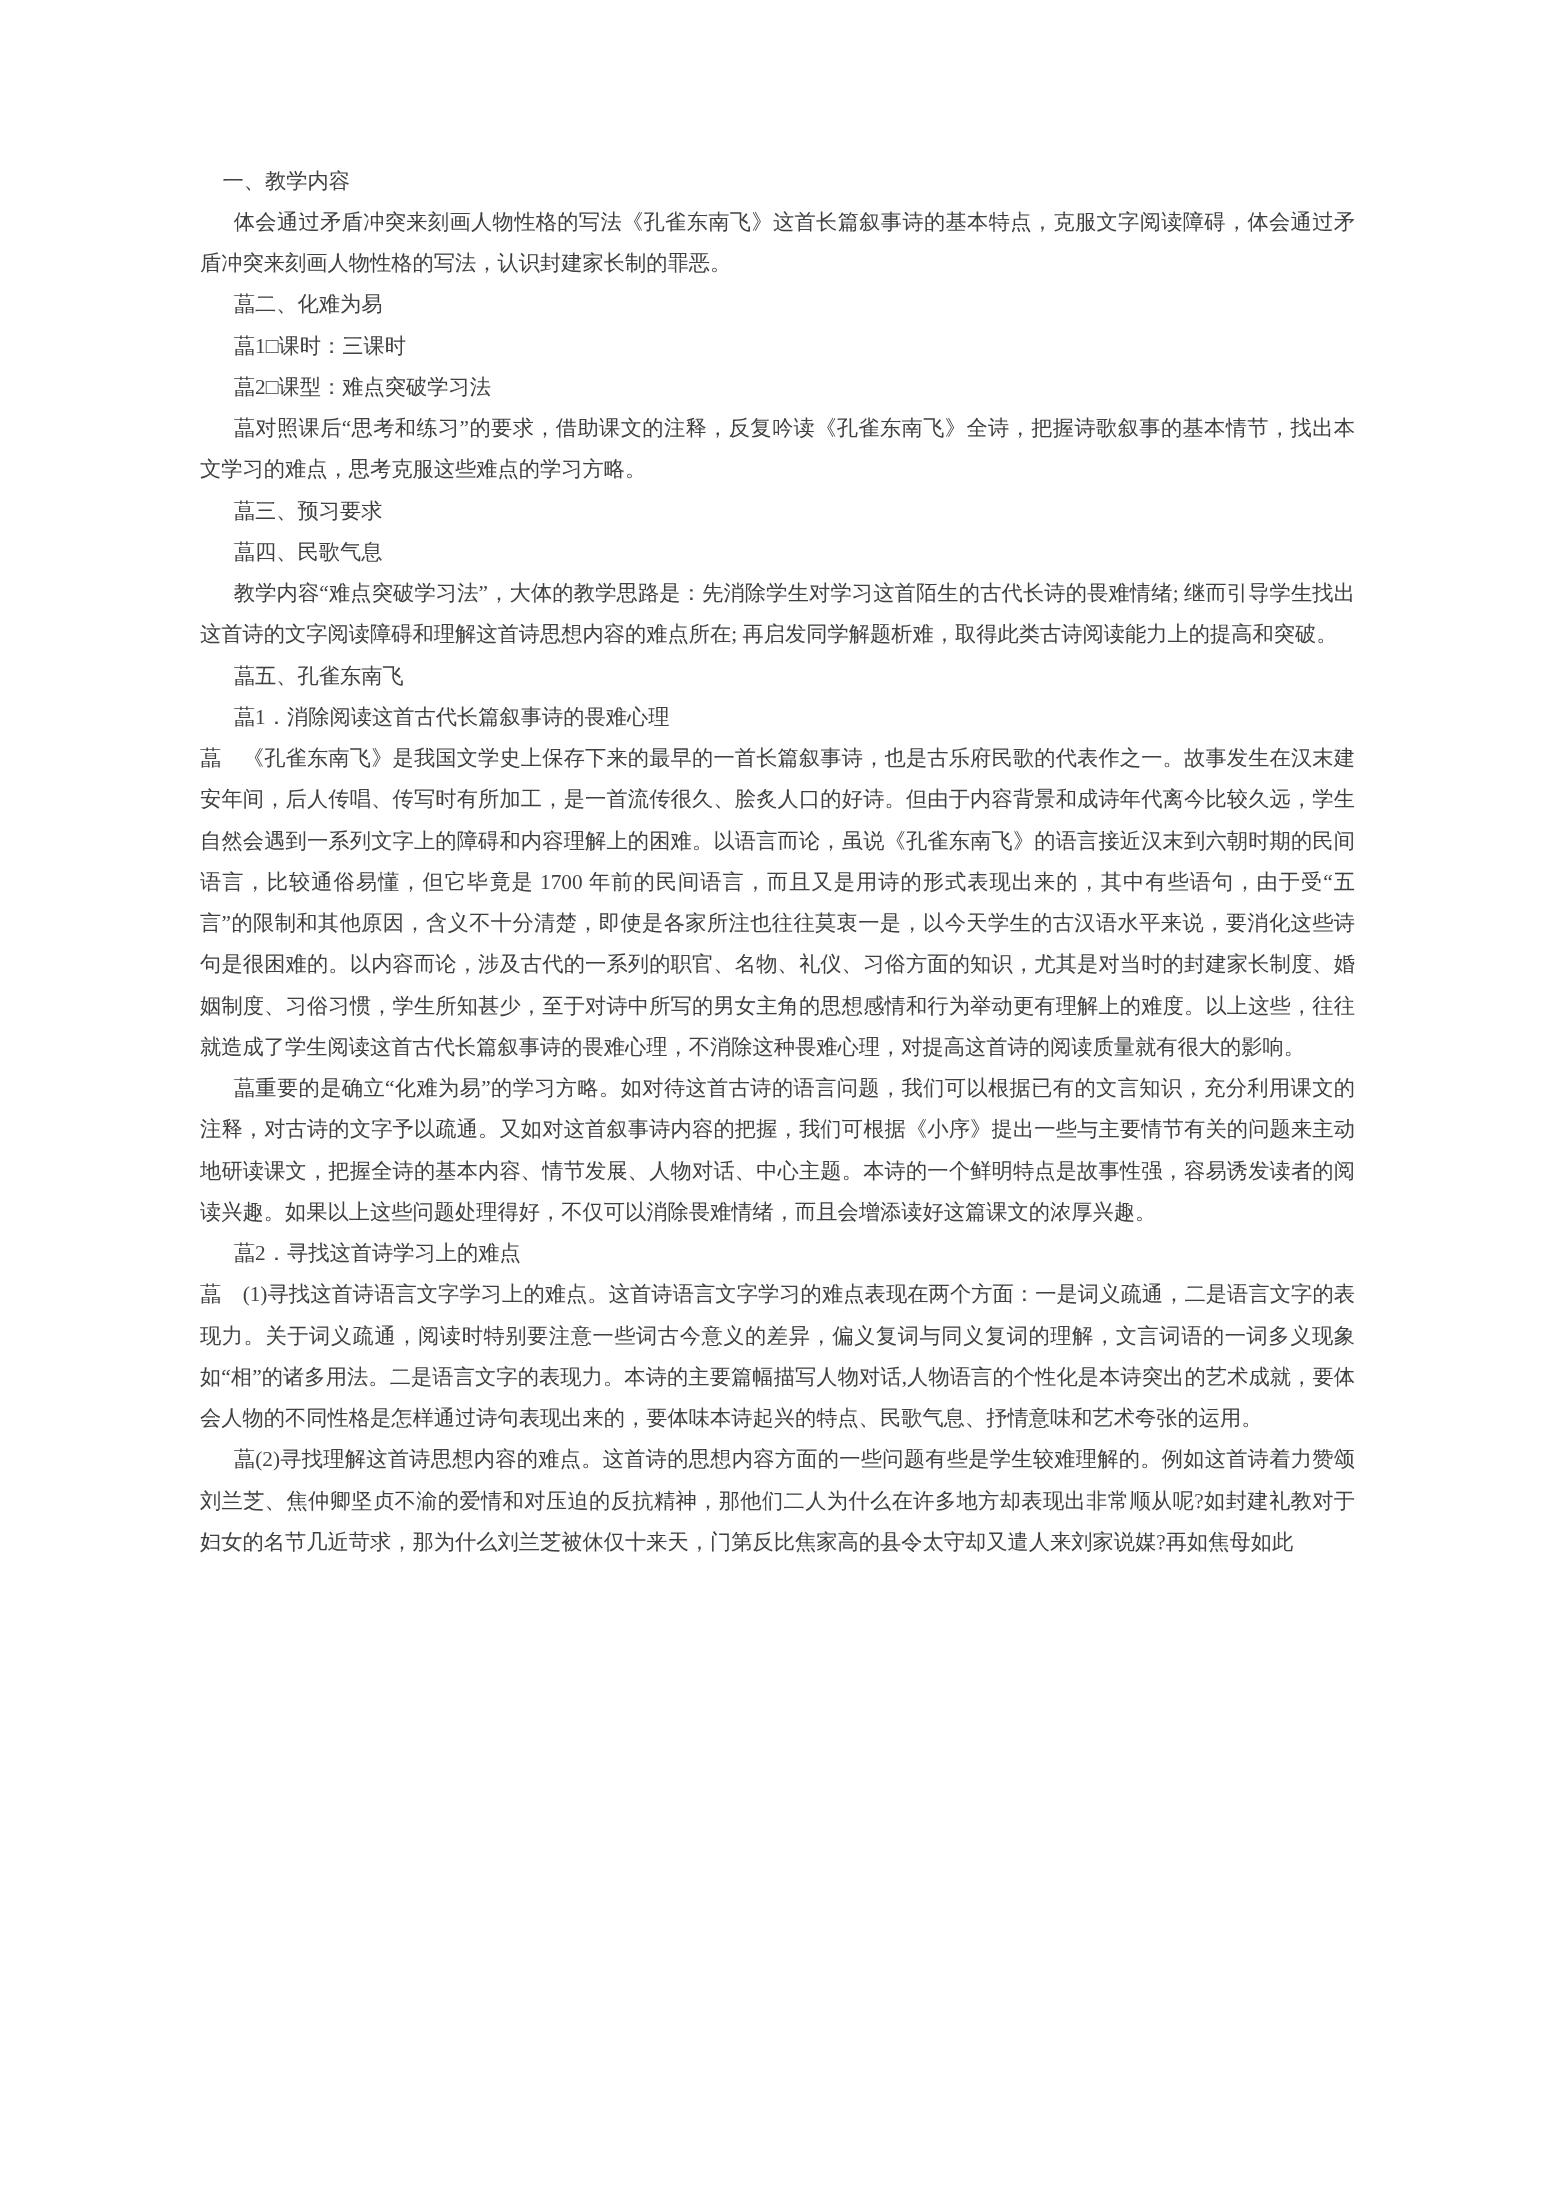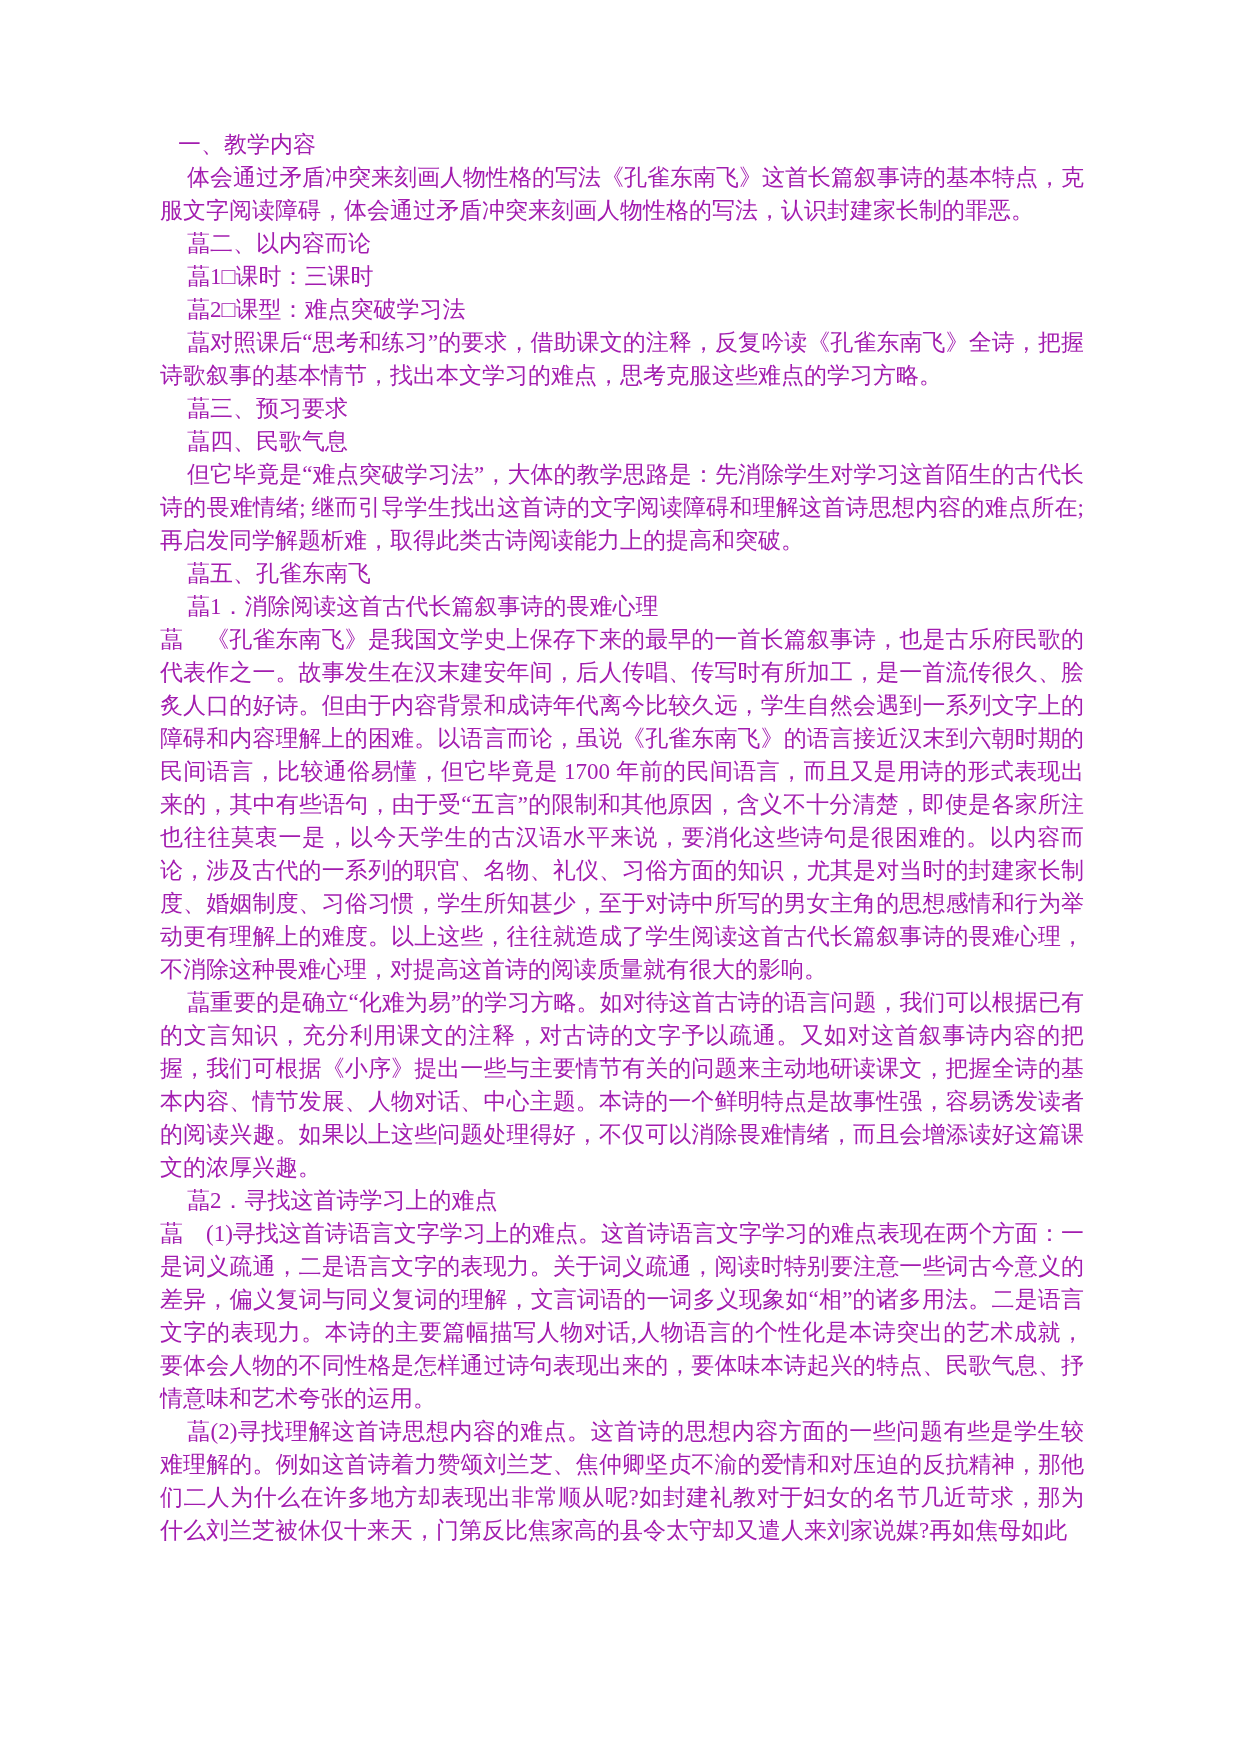--- a/index.html
+++ b/index.html
@@ -13,49 +13,49 @@
     height: 1754px;
     background: #ffffff;
     overflow: hidden;
     font-family: "Liberation Serif", "DejaVu Serif", serif;
   }
   .text-column {
     position: absolute;
     left: 160px;
     top: 128px;
     width: 924px;
-    font-size: 23px;
+    font-size: 17px;
     line-height: 33px;
-    color: #a21caf;
+    color: #404040;
     text-align: justify;
   }
   p.para {
     margin: 0;
     padding: 0;
     word-break: break-all;
   }
   
   .ind-a { text-indent: 18px; }  
   .ind-b { text-indent: 27px; }  
   .ind-0 { text-indent: 0; }     
 </style>
 </head>
 <body>
 
 <div class="page">
   <div class="text-column">
     <p class="para ind-a">一、教学内容</p>
     <p class="para ind-b">体会通过矛盾冲突来刻画人物性格的写法《孔雀东南飞》这首长篇叙事诗的基本特点，克服文字阅读障碍，体会通过矛盾冲突来刻画人物性格的写法，认识封建家长制的罪恶。</p>
-    <p class="para ind-b">蕌二、以内容而论</p>
+    <p class="para ind-b">蕌二、化难为易</p>
     <p class="para ind-b">蕌1□课时：三课时</p>
     <p class="para ind-b">蕌2□课型：难点突破学习法</p>
     <p class="para ind-b">蕌对照课后“思考和练习”的要求，借助课文的注释，反复吟读《孔雀东南飞》全诗，把握诗歌叙事的基本情节，找出本文学习的难点，思考克服这些难点的学习方略。</p>
     <p class="para ind-b">蕌三、预习要求</p>
     <p class="para ind-b">蕌四、民歌气息</p>
-    <p class="para ind-b">但它毕竟是“难点突破学习法”，大体的教学思路是：先消除学生对学习这首陌生的古代长诗的畏难情绪; 继而引导学生找出这首诗的文字阅读障碍和理解这首诗思想内容的难点所在; 再启发同学解题析难，取得此类古诗阅读能力上的提高和突破。</p>
+    <p class="para ind-b">教学内容“难点突破学习法”，大体的教学思路是：先消除学生对学习这首陌生的古代长诗的畏难情绪; 继而引导学生找出这首诗的文字阅读障碍和理解这首诗思想内容的难点所在; 再启发同学解题析难，取得此类古诗阅读能力上的提高和突破。</p>
     <p class="para ind-b">蕌五、孔雀东南飞</p>
     <p class="para ind-b">蕌1．消除阅读这首古代长篇叙事诗的畏难心理</p>
     <p class="para ind-0">蕌　《孔雀东南飞》是我国文学史上保存下来的最早的一首长篇叙事诗，也是古乐府民歌的代表作之一。故事发生在汉末建安年间，后人传唱、传写时有所加工，是一首流传很久、脍炙人口的好诗。但由于内容背景和成诗年代离今比较久远，学生自然会遇到一系列文字上的障碍和内容理解上的困难。以语言而论，虽说《孔雀东南飞》的语言接近汉末到六朝时期的民间语言，比较通俗易懂，但它毕竟是 1700 年前的民间语言，而且又是用诗的形式表现出来的，其中有些语句，由于受“五言”的限制和其他原因，含义不十分清楚，即使是各家所注也往往莫衷一是，以今天学生的古汉语水平来说，要消化这些诗句是很困难的。以内容而论，涉及古代的一系列的职官、名物、礼仪、习俗方面的知识，尤其是对当时的封建家长制度、婚姻制度、习俗习惯，学生所知甚少，至于对诗中所写的男女主角的思想感情和行为举动更有理解上的难度。以上这些，往往就造成了学生阅读这首古代长篇叙事诗的畏难心理，不消除这种畏难心理，对提高这首诗的阅读质量就有很大的影响。</p>
     <p class="para ind-b">蕌重要的是确立“化难为易”的学习方略。如对待这首古诗的语言问题，我们可以根据已有的文言知识，充分利用课文的注释，对古诗的文字予以疏通。又如对这首叙事诗内容的把握，我们可根据《小序》提出一些与主要情节有关的问题来主动地研读课文，把握全诗的基本内容、情节发展、人物对话、中心主题。本诗的一个鲜明特点是故事性强，容易诱发读者的阅读兴趣。如果以上这些问题处理得好，不仅可以消除畏难情绪，而且会增添读好这篇课文的浓厚兴趣。</p>
     <p class="para ind-b">蕌2．寻找这首诗学习上的难点</p>
     <p class="para ind-0">蕌　(1)寻找这首诗语言文字学习上的难点。这首诗语言文字学习的难点表现在两个方面：一是词义疏通，二是语言文字的表现力。关于词义疏通，阅读时特别要注意一些词古今意义的差异，偏义复词与同义复词的理解，文言词语的一词多义现象如“相”的诸多用法。二是语言文字的表现力。本诗的主要篇幅描写人物对话,人物语言的个性化是本诗突出的艺术成就，要体会人物的不同性格是怎样通过诗句表现出来的，要体味本诗起兴的特点、民歌气息、抒情意味和艺术夸张的运用。</p>
     <p class="para ind-b">蕌(2)寻找理解这首诗思想内容的难点。这首诗的思想内容方面的一些问题有些是学生较难理解的。例如这首诗着力赞颂刘兰芝、焦仲卿坚贞不渝的爱情和对压迫的反抗精神，那他们二人为什么在许多地方却表现出非常顺从呢?如封建礼教对于妇女的名节几近苛求，那为什么刘兰芝被休仅十来天，门第反比焦家高的县令太守却又遣人来刘家说媒?再如焦母如此</p>
   </div>
 </div>
 

